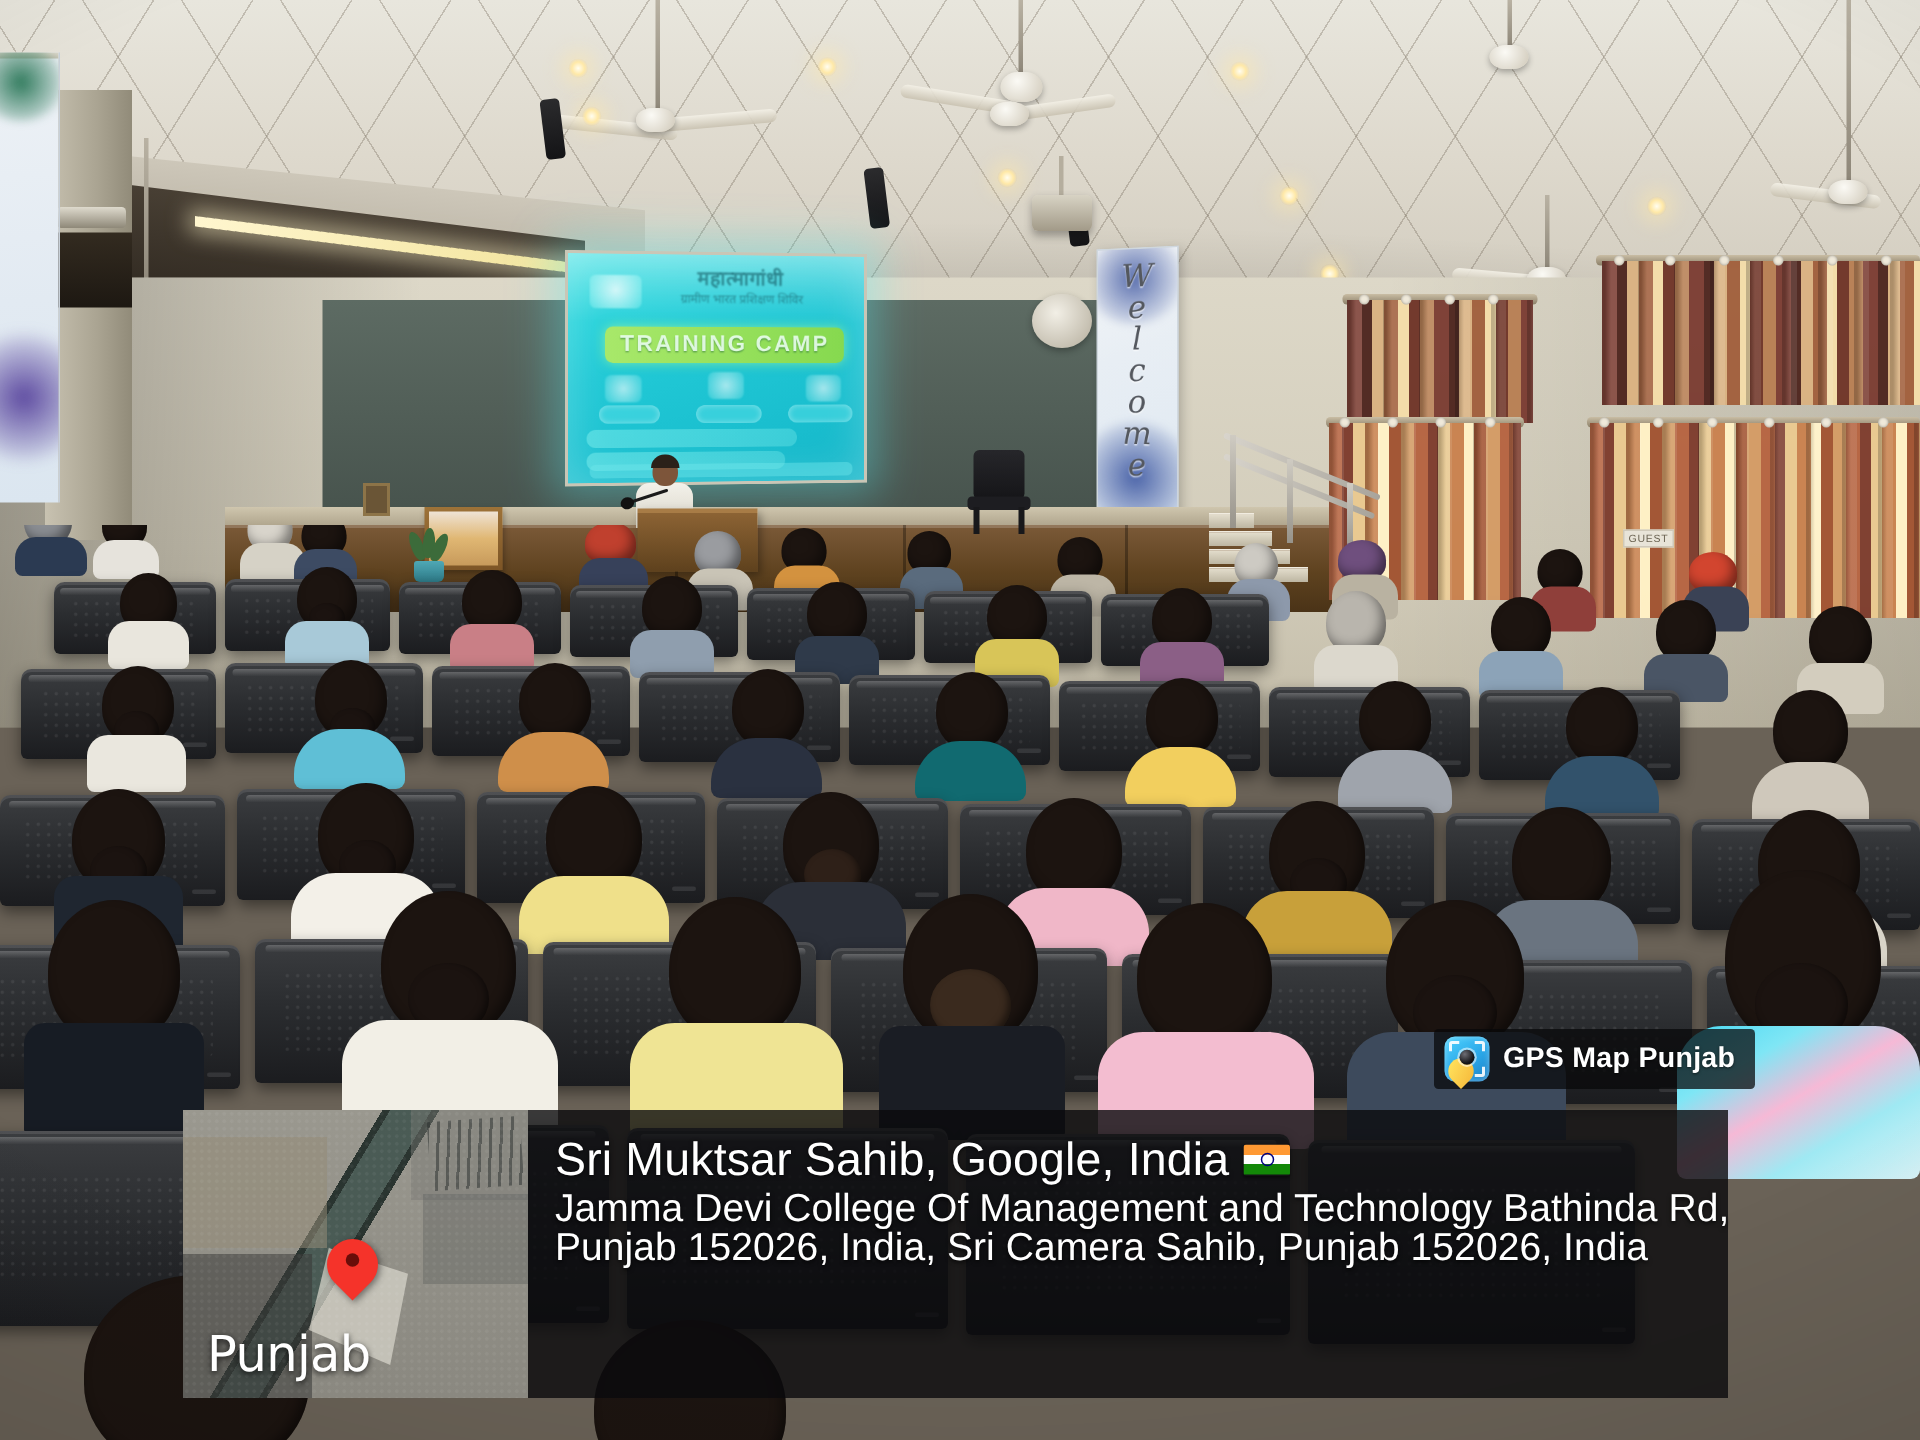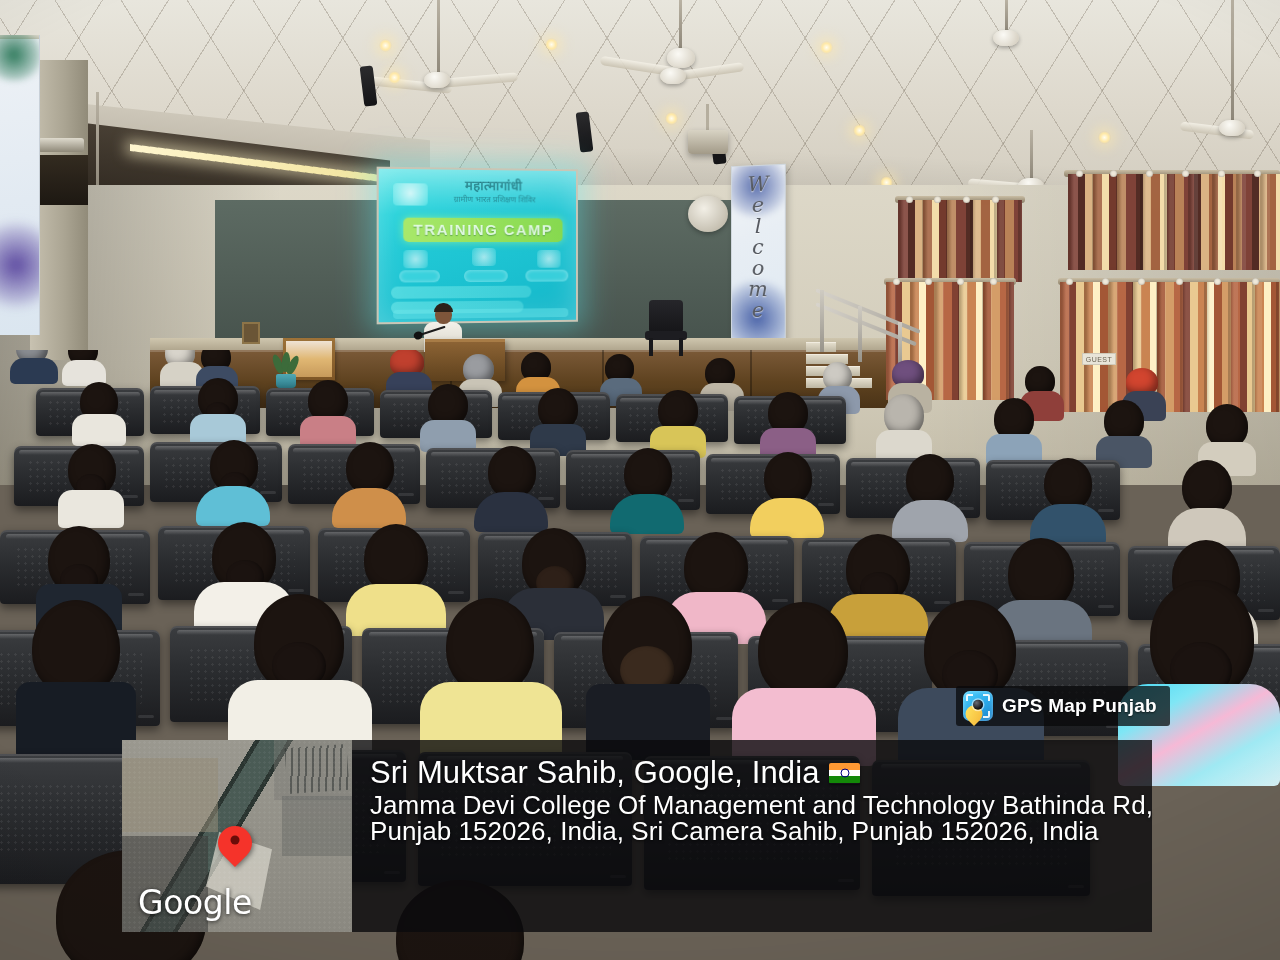--- a/index.html
+++ b/index.html
@@ -1160,21 +1160,21 @@
     <div class="parcelB"></div>
     <div class="parcelC"></div>
     <div class="parcelD"></div>
     <div class="bldg"></div>
     <div class="stripes"></div>
     <div class="texture"></div>
     <div class="map-pin">
       <span class="body"></span>
       <span class="dot"></span>
     </div>
-    <div class="gmaps-wm">Google</div>
+    <div class="gmaps-wm">Punjab</div>
   </div>
 
   <div class="info-panel">
     <div class="info-title">
       <span>Sri Muktsar Sahib, Google, India</span>
       <span class="flag">
         <span class="s1"></span>
         <span class="s2"></span>
         <span class="s3"></span>
         <span class="chakra"></span>

